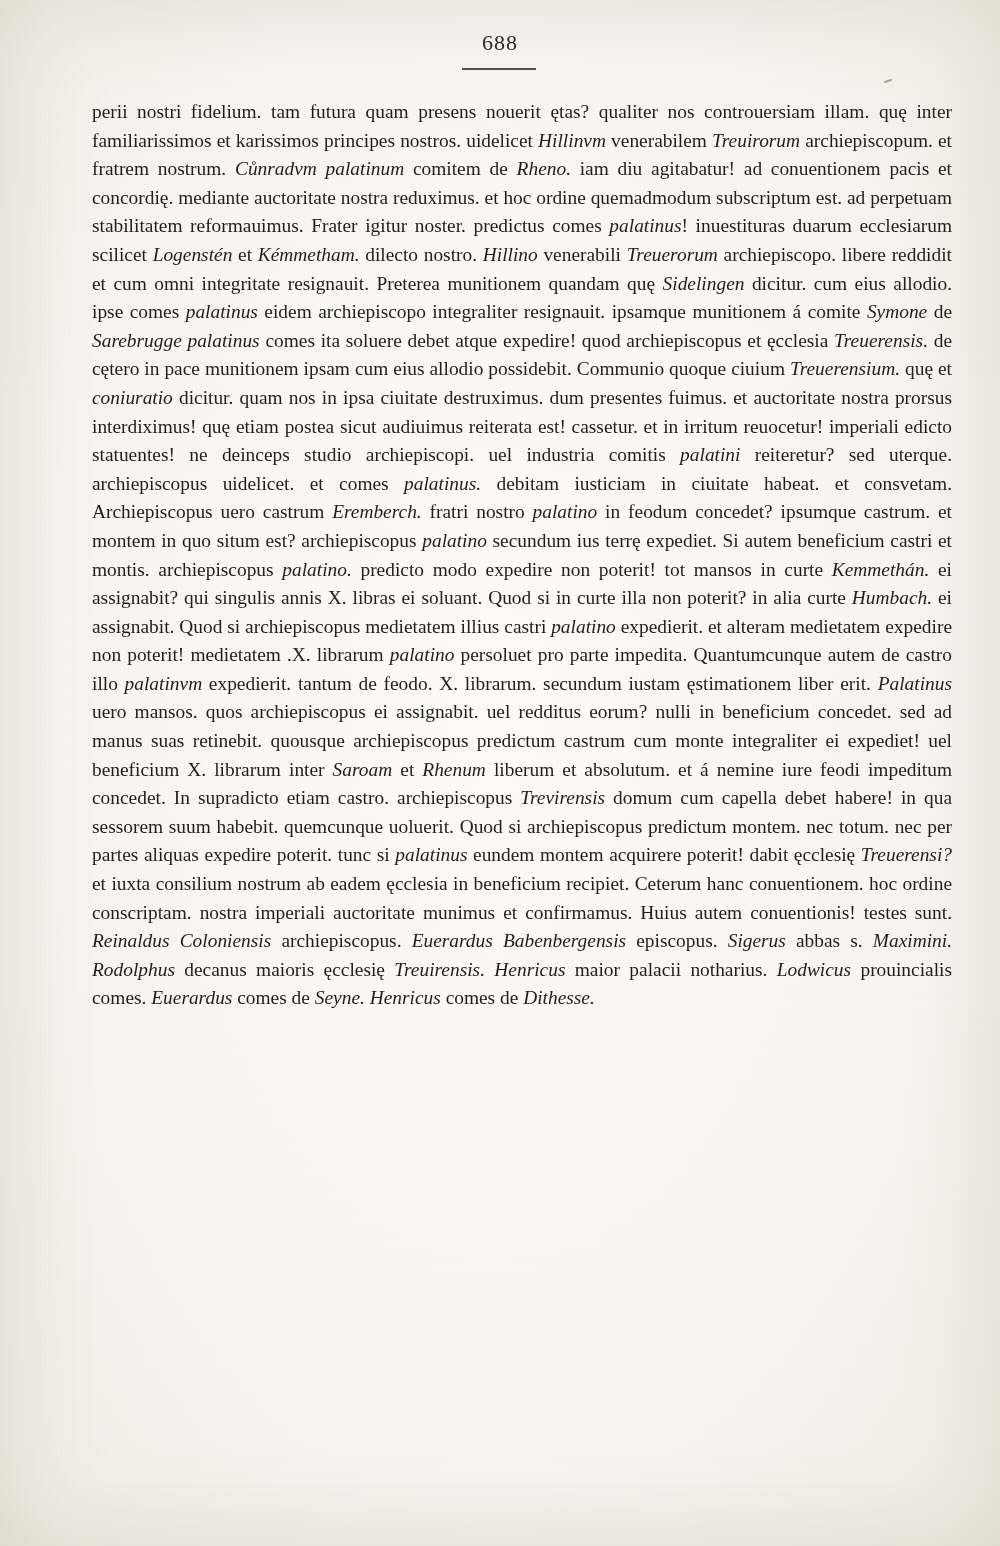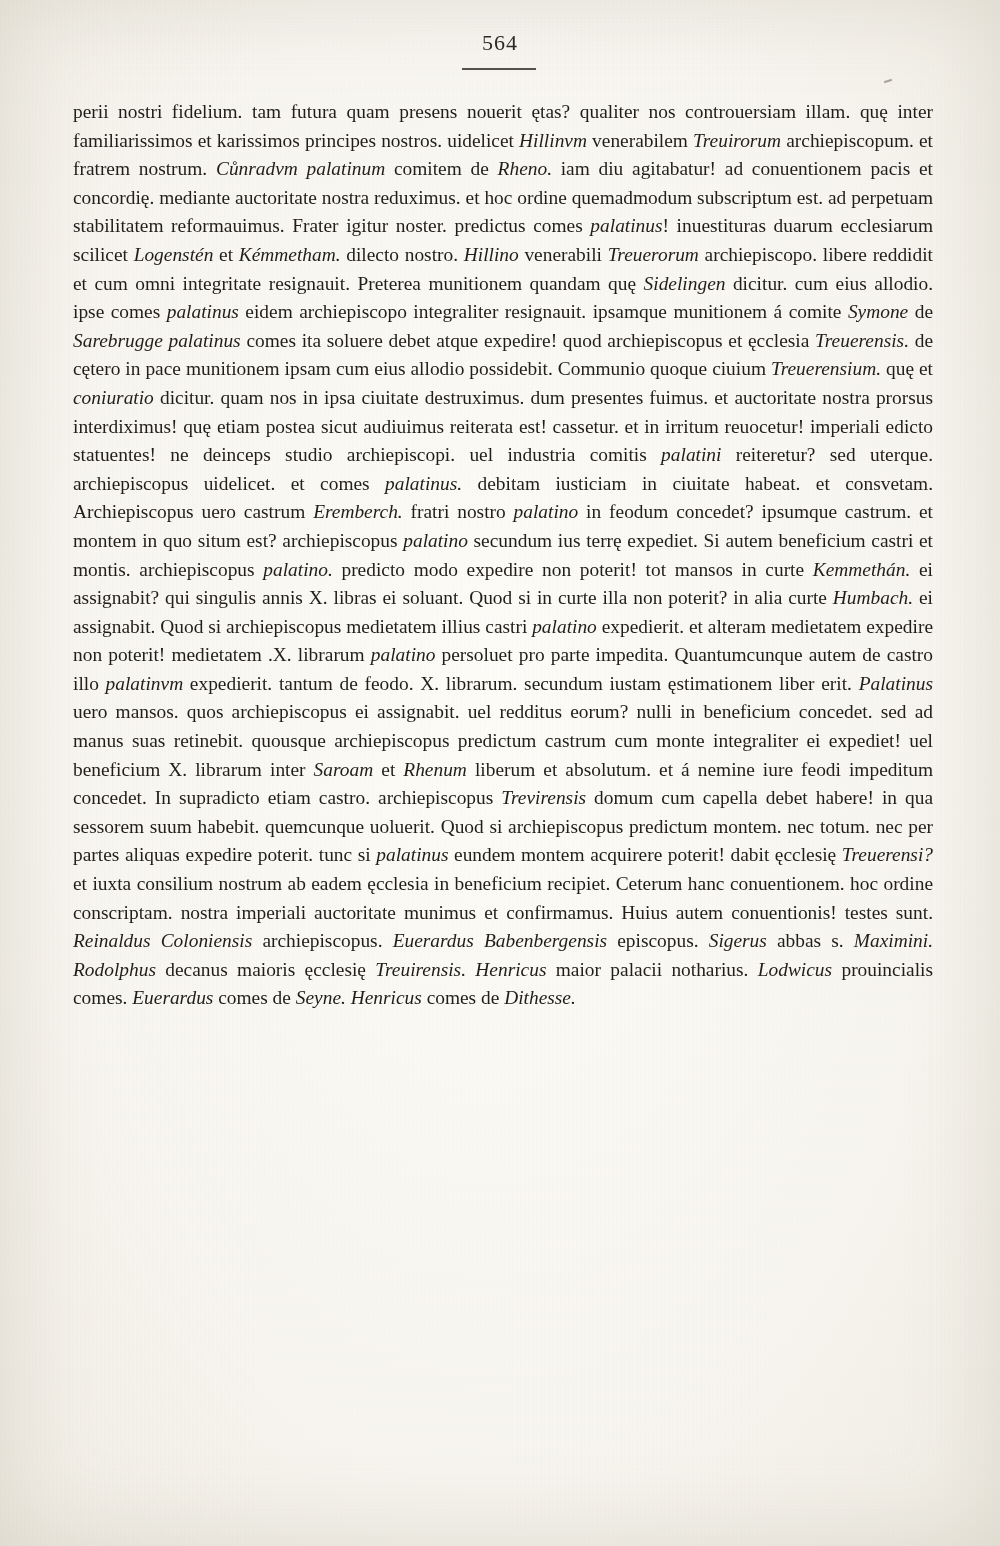--- a/index.html
+++ b/index.html
@@ -44,21 +44,21 @@
     position: absolute;
     width: 8px;
     height: 2px;
     background: #6b6257;
     opacity: 0.55;
     transform: rotate(-18deg);
   }
   .body-text {
     position: absolute;
     top: 98px;
-    left: 73px;
+    left: 92px;
     width: 860px;
     font-size: 19.4px;
     line-height: 28.6px;
     text-align: justify;
     color: #211e1a;
   }
   .body-text p {
     margin: 0;
   }
   .body-text i {
@@ -78,21 +78,21 @@
     inset: 0;
     pointer-events: none;
     box-shadow: inset 0 0 90px rgba(150,140,120,0.22);
   }
 </style>
 </head>
 <body>
 
 <div class="page">
 
-  <div class="page-number">564</div>
+  <div class="page-number">688</div>
 
   <div class="rule"></div>
 
   <div class="speck" style="top:80px; left:884px;"></div>
 
   <div class="body-text">
     <p>perii nostri fidelium. tam futura quam presens nouerit ętas? qualiter nos controuersiam illam. quę inter familiarissimos et karissimos principes nostros. uidelicet <i>Hillinvm</i> venerabilem <i>Treuirorum</i> archiepiscopum. et fratrem nostrum. <i>Cůnradvm palatinum</i> comitem de <i>Rheno.</i> iam diu agitabatur! ad conuentionem pacis et concordię. mediante auctoritate nostra reduximus. et hoc ordine quemadmodum subscriptum est. ad perpetuam stabilitatem reformauimus. Frater igitur noster. predictus comes <i>palatinus</i>! inuestituras duarum ecclesiarum scilicet <i>Logenstén</i> et <i>Kémmetham.</i> dilecto nostro. <i>Hillino</i> venerabili <i>Treuerorum</i> archiepiscopo. libere reddidit et cum omni integritate resignauit. Preterea munitionem quandam quę <i>Sidelingen</i> dicitur. cum eius allodio. ipse comes <i>palatinus</i> eidem archiepiscopo integraliter resignauit. ipsamque munitionem á comite <i>Symone</i> de <i>Sarebrugge palatinus</i> comes ita soluere debet atque expedire! quod archiepiscopus et ęcclesia <i>Treuerensis.</i> de cętero in pace munitionem ipsam cum eius allodio possidebit. Communio quoque ciuium <i>Treuerensium.</i> quę et <i>coniuratio</i> dicitur. quam nos in ipsa ciuitate destruximus. dum presentes fuimus. et auctoritate nostra prorsus interdiximus! quę etiam postea sicut audiuimus reiterata est! cassetur. et in irritum reuocetur! imperiali edicto statuentes! ne deinceps studio archiepiscopi. uel industria comitis <i>palatini</i> reiteretur? sed uterque. archiepiscopus uidelicet. et comes <i>palatinus.</i> debitam iusticiam in ciuitate habeat. et consvetam. Archiepiscopus uero castrum <i>Eremberch.</i> fratri nostro <i>palatino</i> in feodum concedet? ipsumque castrum. et montem in quo situm est? archiepiscopus <i>palatino</i> secundum ius terrę expediet. Si autem beneficium castri et montis. archiepiscopus <i>palatino.</i> predicto modo expedire non poterit! tot mansos in curte <i>Kemmethán.</i> ei assignabit? qui singulis annis X. libras ei soluant. Quod si in curte illa non poterit? in alia curte <i>Humbach.</i> ei assignabit. Quod si archiepiscopus medietatem illius castri <i>palatino</i> expedierit. et alteram medietatem expedire non poterit! medietatem .X. librarum <i>palatino</i> persoluet pro parte impedita. Quantumcunque autem de castro illo <i>palatinvm</i> expedierit. tantum de feodo. X. librarum. secundum iustam ęstimationem liber erit. <i>Palatinus</i> uero mansos. quos archiepiscopus ei assignabit. uel redditus eorum? nulli in beneficium concedet. sed ad manus suas retinebit. quousque archiepiscopus predictum castrum cum monte integraliter ei expediet! uel beneficium X. librarum inter <i>Saroam</i> et <i>Rhenum</i> liberum et absolutum. et á nemine iure feodi impeditum concedet. In supradicto etiam castro. archiepiscopus <i>Trevirensis</i> domum cum capella debet habere! in qua sessorem suum habebit. quemcunque uoluerit. Quod si archiepiscopus predictum montem. nec totum. nec per partes aliquas expedire poterit. tunc si <i>palatinus</i> eundem montem acquirere poterit! dabit ęcclesię <i>Treuerensi?</i> et iuxta consilium nostrum ab eadem ęcclesia in beneficium recipiet. Ceterum hanc conuentionem. hoc ordine conscriptam. nostra imperiali auctoritate munimus et confirmamus. Huius autem conuentionis! testes sunt. <i>Reinaldus Coloniensis</i> archiepiscopus. <i>Euerardus Babenbergensis</i> episcopus. <i>Sigerus</i> abbas s. <i>Maximini. Rodolphus</i> decanus maioris ęcclesię <i>Treuirensis. Henricus</i> maior palacii notharius. <i>Lodwicus</i> prouincialis comes. <i>Euerardus</i> comes de <i>Seyne. Henricus</i> comes de <i>Dithesse.</i></p>
   </div>
 
   <div class="grain"></div>

